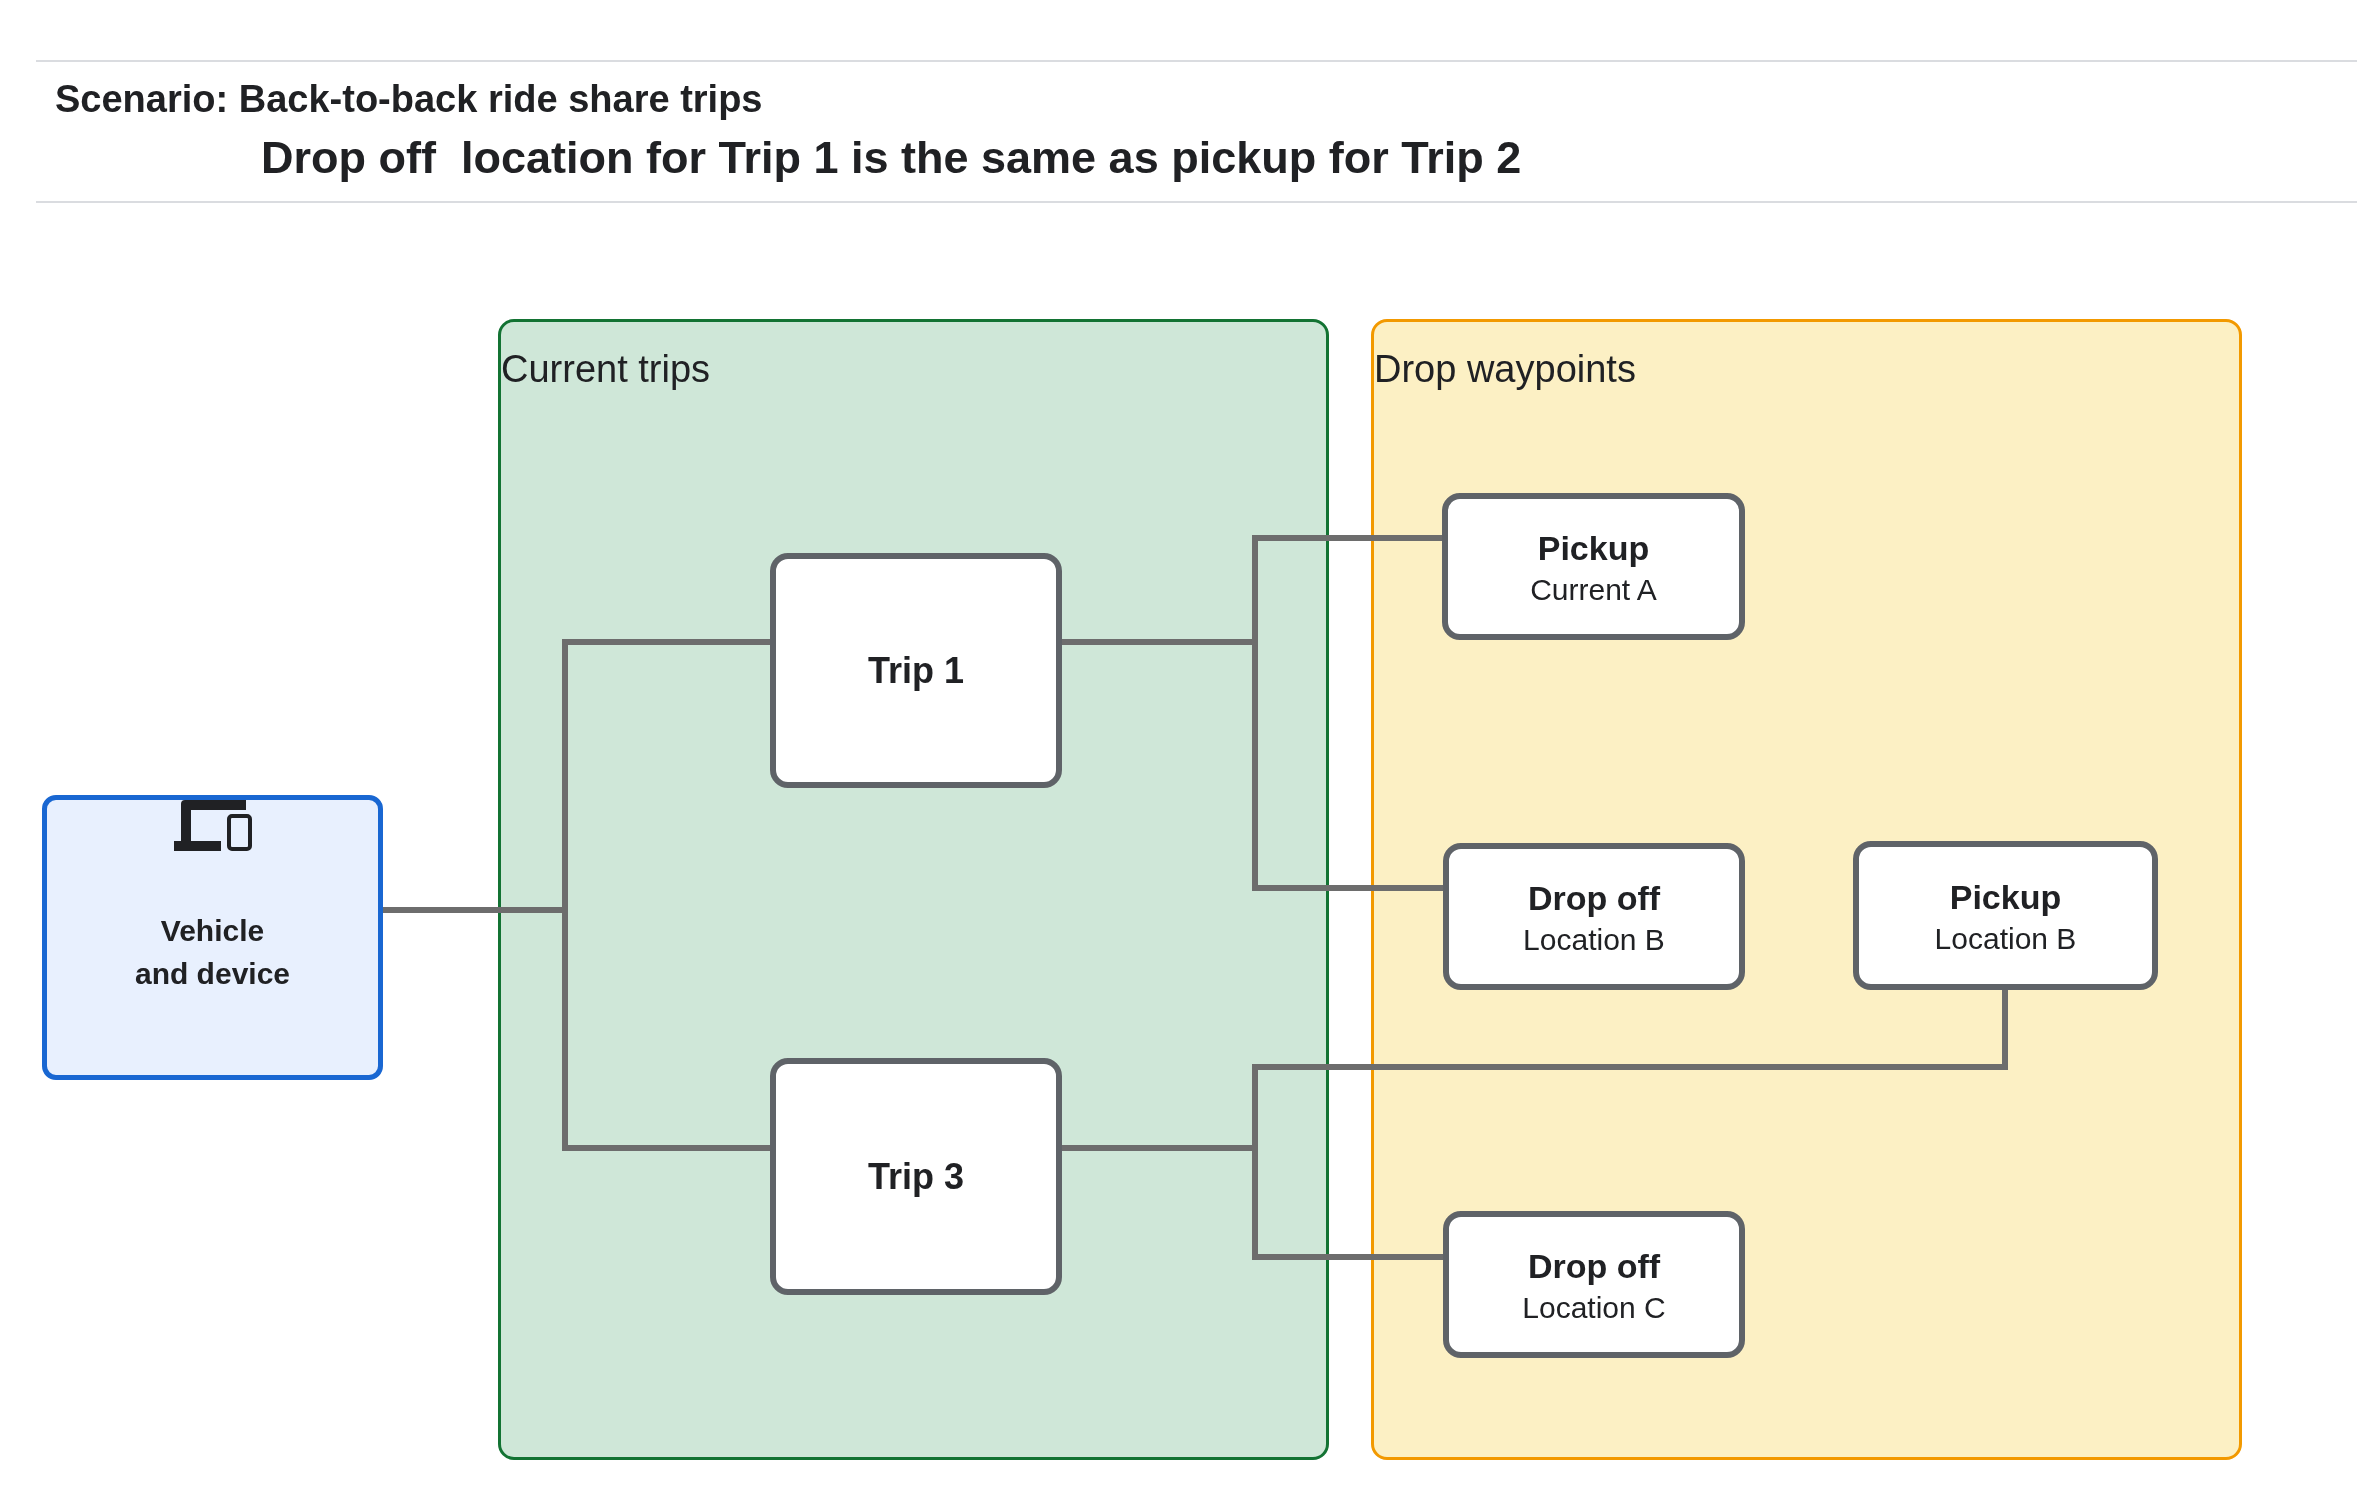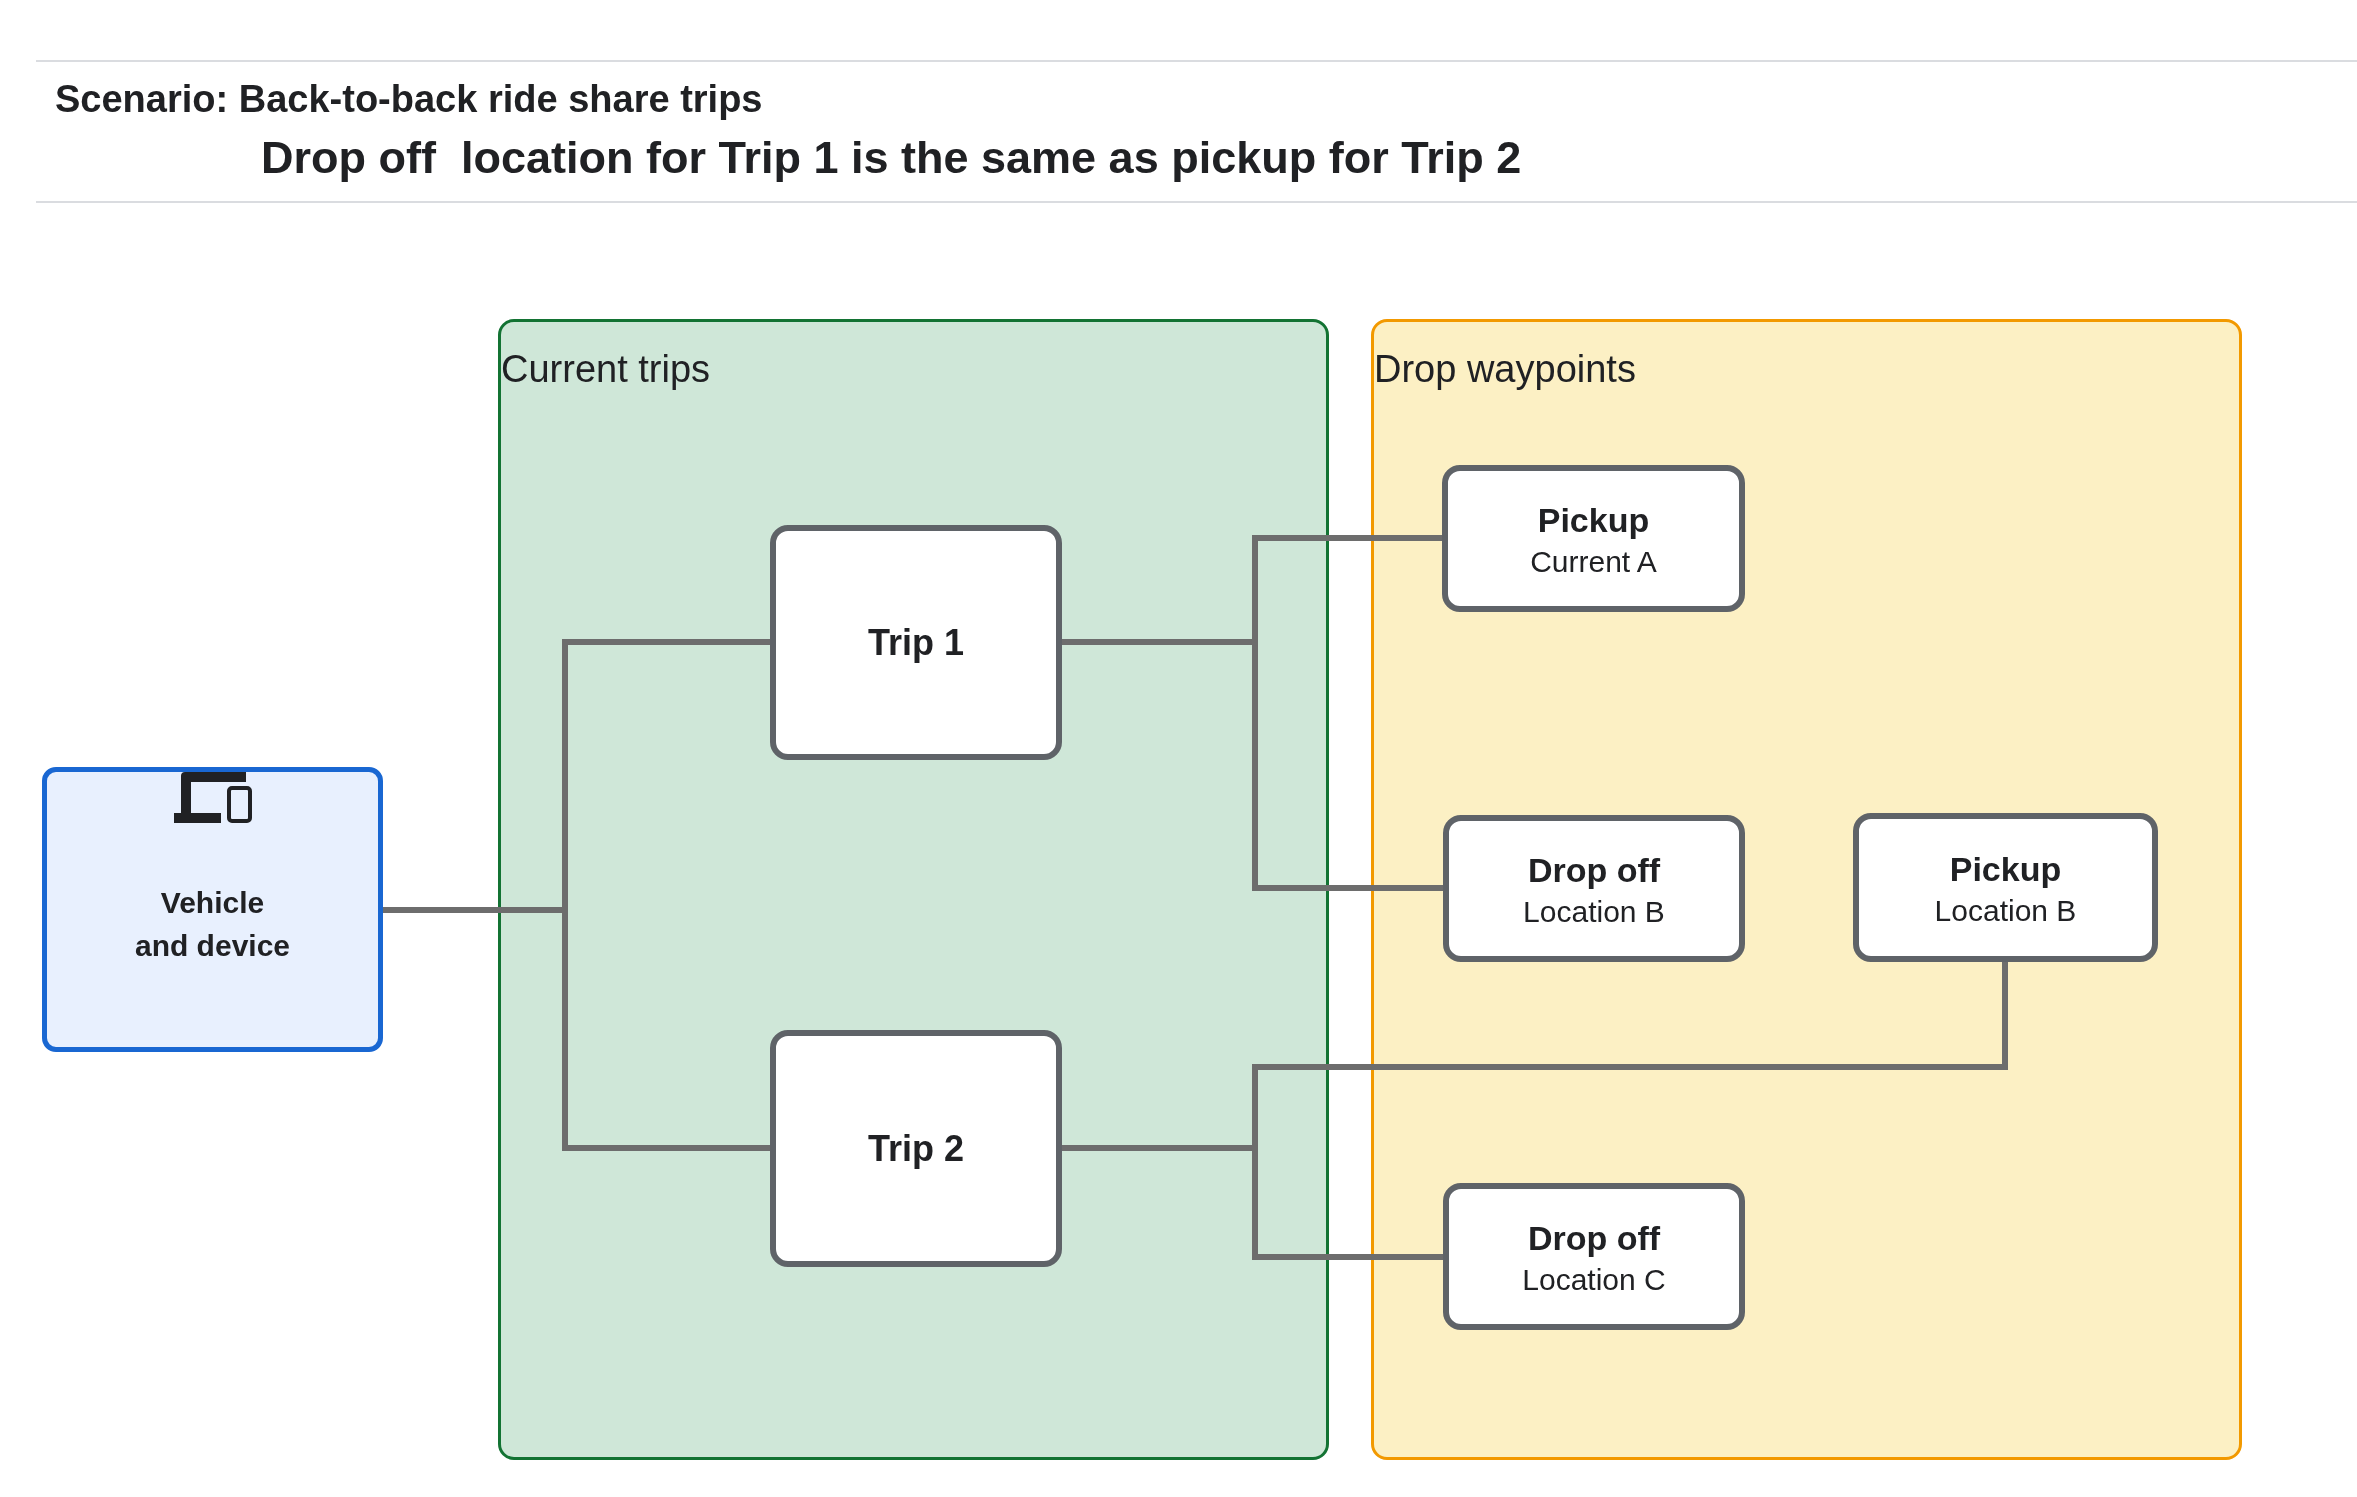--- a/index.html
+++ b/index.html
@@ -35,21 +35,21 @@
     background:#fcf0c4;border:3px solid #f29900;
   }
   .panel-title{
     position:absolute;left:0;right:0;top:26px;
     font-size:38px;font-weight:normal;color:#202124;
   }
   .seg{position:absolute;background:#6d6d6d;z-index:2;}
   .node{
     position:absolute;box-sizing:border-box;background:#ffffff;
     border:6px solid #5f6368;border-radius:18px;z-index:3;
-    display:flex;flex-direction:column;align-items:center;justify-content:center;
+    display:flex;flex-direction:column;align-items:center;justify-content:center;margin-top:28px;
   }
   .node .primary{font-size:34px;font-weight:bold;line-height:46px;}
   .node .secondary{font-size:30px;font-weight:normal;line-height:38px;}
   .trip-label{font-size:36px;font-weight:bold;}
   .node.trip1{left:770px;top:525px;width:292px;height:235px;}
   .node.trip2{left:770px;top:1030px;width:292px;height:237px;}
   .node.wp-a{left:1442px;top:465px;width:303px;height:147px;}
   .node.wp-b-drop{left:1443px;top:815px;width:302px;height:147px;}
   .node.wp-b-pick{left:1853px;top:813px;width:305px;height:149px;}
   .node.wp-c{left:1443px;top:1183px;width:302px;height:147px;}
@@ -106,21 +106,21 @@
     <div class="vehicle-label">
       <div>Vehicle</div>
       <div>and device</div>
     </div>
   </div>
 
   <div class="node trip1">
     <span class="trip-label">Trip 1</span>
   </div>
   <div class="node trip2">
-    <span class="trip-label">Trip 2</span>
+    <span class="trip-label">Trip 3</span>
   </div>
 
   <div class="node wp-a">
     <span class="primary">Pickup</span>
     <span class="secondary">Current A</span>
   </div>
   <div class="node wp-b-drop">
     <span class="primary">Drop off</span>
     <span class="secondary">Location B</span>
   </div>

